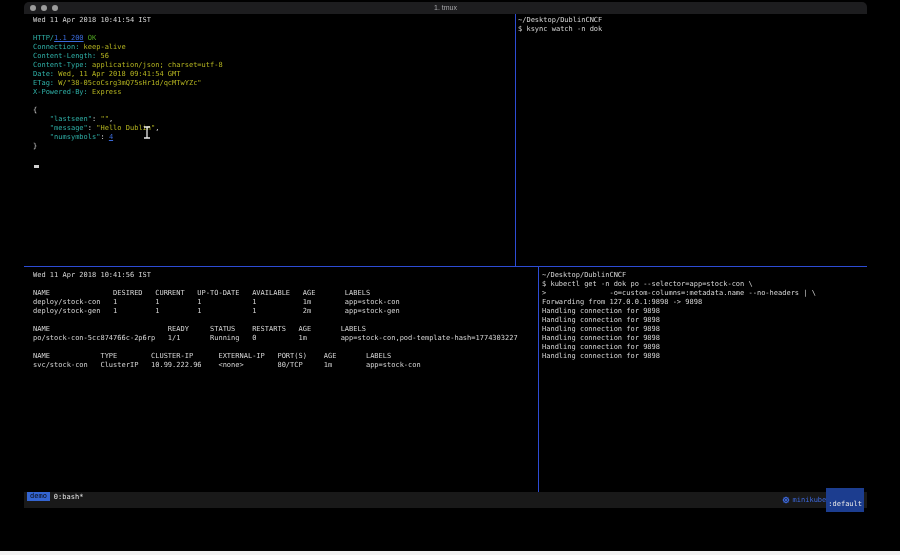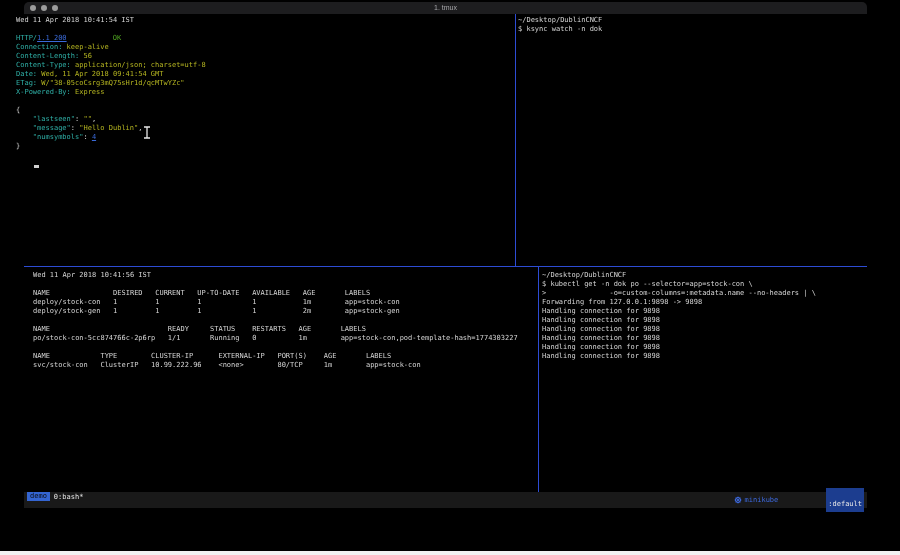--- a/index.html
+++ b/index.html
@@ -32,23 +32,23 @@
   .bh   { left:24px; top:266px; width:843px; height:1px; }
   .bvt  { left:515px; top:14px; width:1px; height:252px; }
   .bvb  { left:538px; top:267px; width:1px; height:225px; }
 
   
   .term { font-size:7px; color:#d6d6d6; }
   .line { height:9px; line-height:9px; white-space:pre; }
   .cyan   { color:#2fb0a7;text-align:center; }
   .yellow { color:#b5b520; }
   .blue   { color:#3a6ad8;text-decoration:underline; }
-  .green  { color:#4fa321;padding-left:42px; }
+  .green  { color:#4fa321; }
 
-  .tl { left:16px;  top:16px;  }
+  .tl { left:33px;  top:16px;  }
   .tr { left:518px; top:16px;  }
   .bl { left:33px;  top:271px; }
   .br { left:542px; top:271px; }
 
   
   .block-cursor { left:34px; top:165px; width:5px; height:2.5px; background:#d0d0d0; }
   .mouse-cursor { left:143px; top:126px; }
 
   
   .statusbar {
@@ -58,21 +58,21 @@
     font-size:7px; line-height:11px;
     color:#d6d6d6;
   }
   .session-badge {
     background:#3465d1; color:#0a0a0a;
     padding:0 3px; height:9px; line-height:9px; margin-left:3px;
   }
   .win-item { margin-left:4px; color:#e6e6e6; font-weight:normal; }
   .status-right { margin-left:auto; display:flex; align-items:center; margin-right:3px; }
   .ctx { color:#3d6ae0; margin-left:2px; }
-  .ns  { color:#e8e8e8; background:#1c3d8f; padding:12px 2px; height:9px; line-height:9px;margin-left:48px; }
+  .ns  { color:#e8e8e8; background:#1c3d8f; padding:12px 2px; height:9px; line-height:9px; }
 
   .bottom-strip { left:0; top:551px; width:900px; height:4px; background:#f2f2f2; }
 </style>
 </head>
 <body>
 
 <div class="abs titlebar">
   <div class="lights">
     <span class="light"></span>
     <span class="light"></span>

